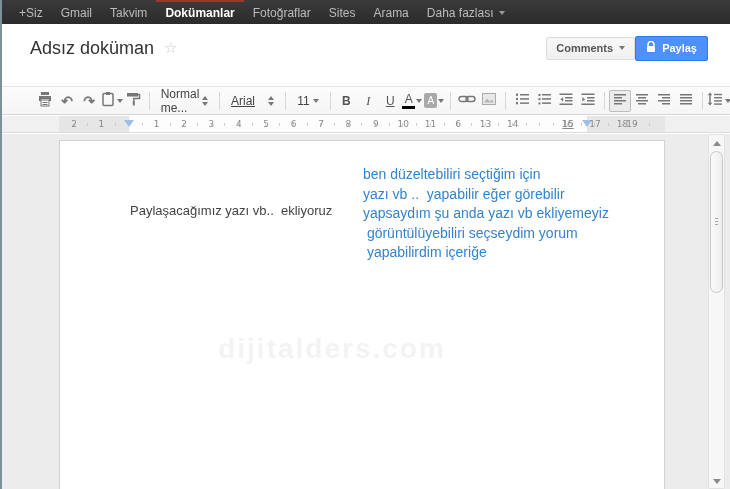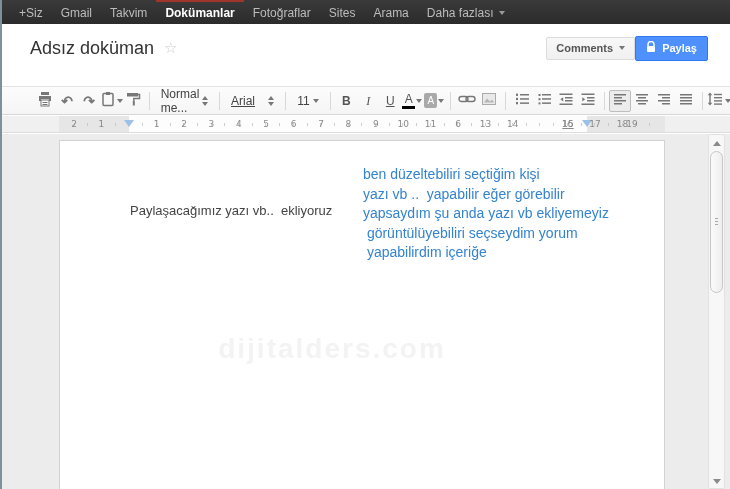--- a/index.html
+++ b/index.html
@@ -394,21 +394,21 @@
         <span class="ruler-num" style="left: 536px;">17</span>
         <span class="ruler-num" style="left: 563.4px;">18</span>
         <span class="ruler-num" style="left: 573px;">19</span>
       </div>
   </div>
 
   <div class="canvas">
     <div class="page">
       <div class="black-text">Paylaşacağımız yazı vb..  ekliyoruz</div>
       <div class="blue-text">
-          <div class="blue-line">ben düzeltebiliri seçtiğim kişi</div>
+          <div class="blue-line">ben düzeltebiliri seçtiğim için</div>
           <div class="blue-line">yazı vb ..  yapabilir eğer görebilir</div>
           <div class="blue-line">yapsaydım şu anda yazı vb ekliyemeyiz</div>
           <div class="blue-line"> görüntülüyebiliri seçseydim yorum</div>
           <div class="blue-line"> yapabilirdim içeriğe</div>
         </div>
       <div class="watermark">dijitalders.com</div>
     </div>
     <div class="scrollbar">
       <div class="sb-up">
           <span class="arr-up"></span>

